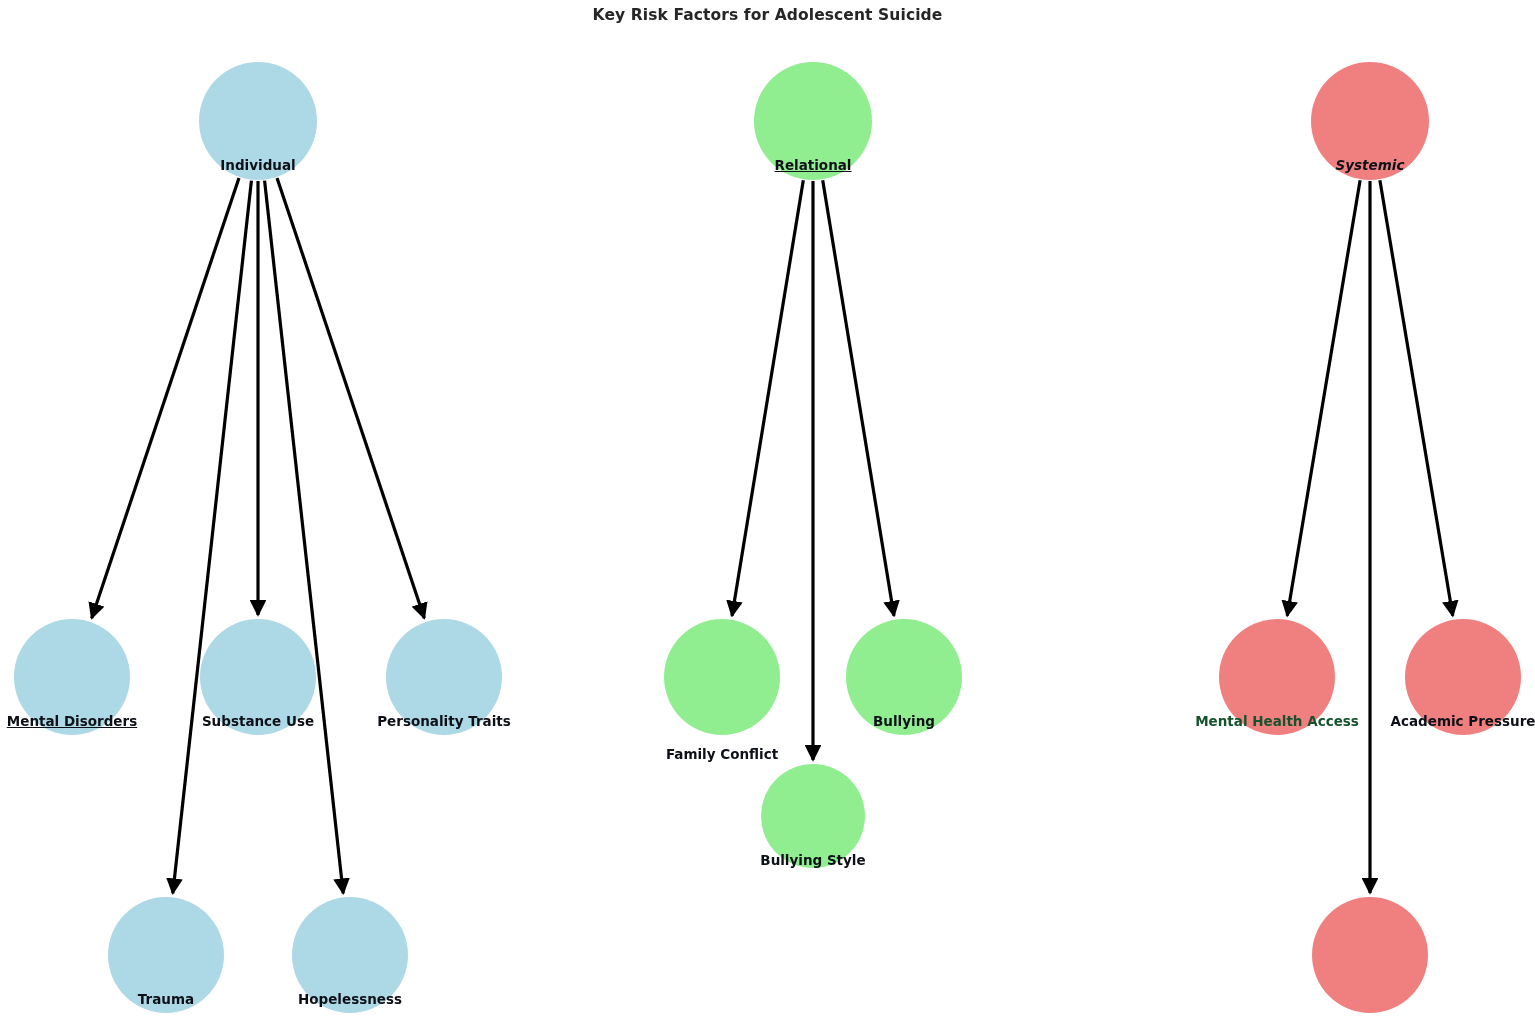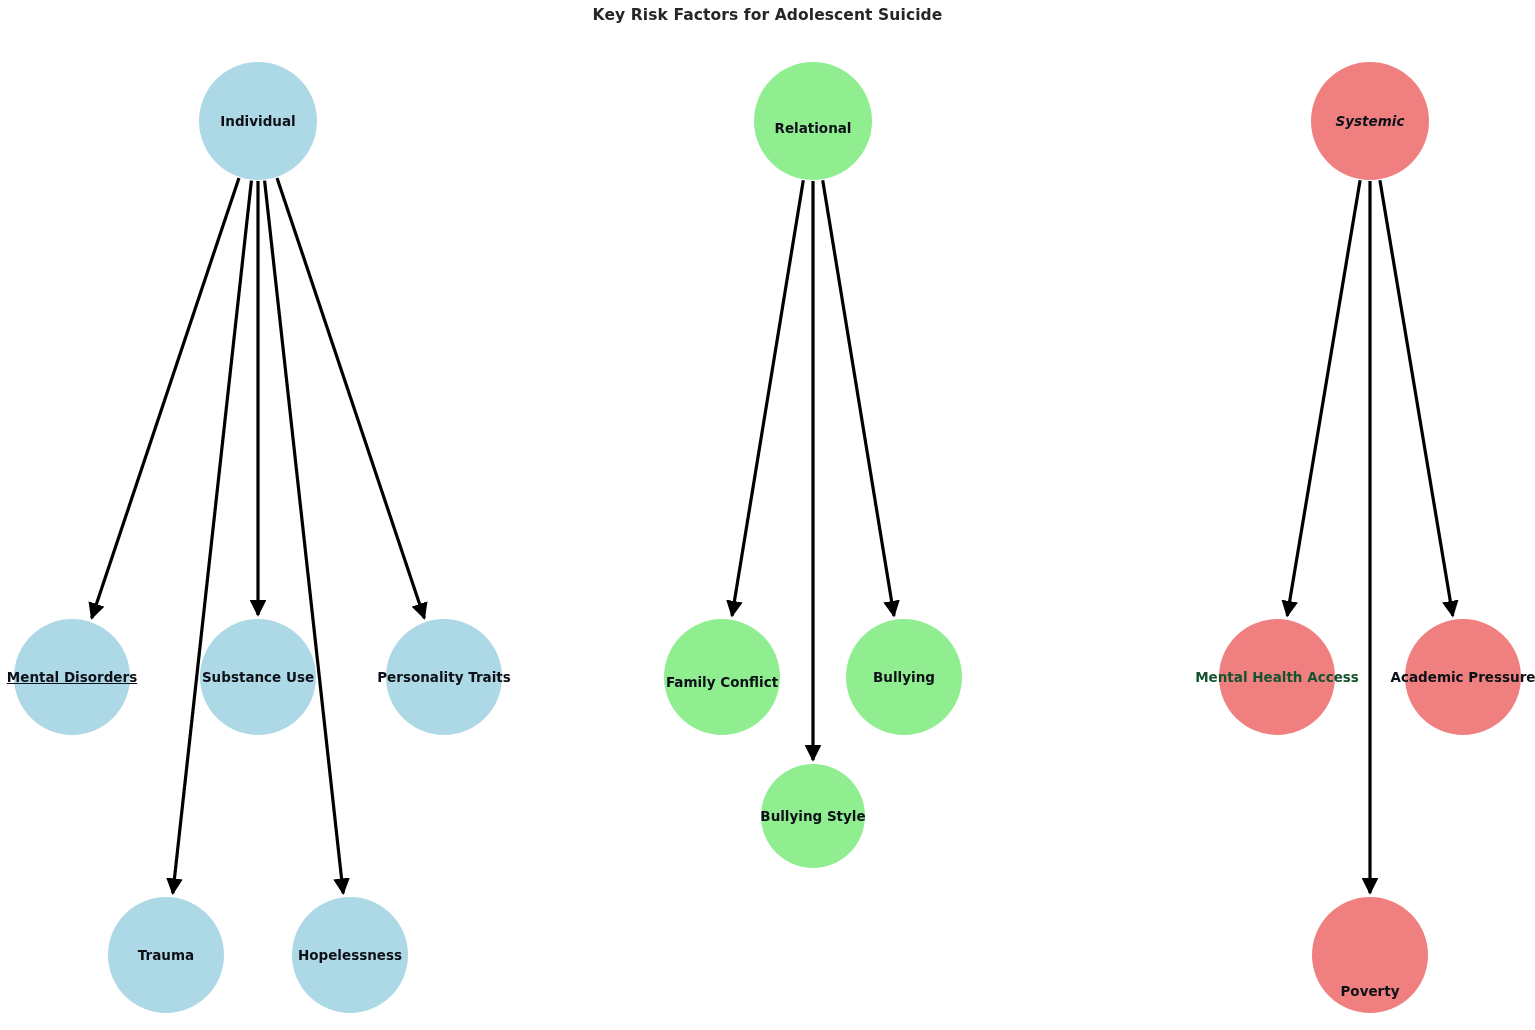--- a/index.html
+++ b/index.html
@@ -50,20 +50,21 @@
   .node-label {
     position: absolute;
     transform: translate(-50%, -50%);
     white-space: nowrap;
     font-size: 13.5px;
     font-weight: bold;
     color: #0d1117;
     text-align: center;
     user-select: none;
     pointer-events: none;
+    margin-top: 44px;
   }
 </style>
 </head>
 <body>
 
 <div id="canvas">
 
   <div id="title">Key Risk Factors for Adolescent Suicide</div>
 
   <svg id="graph-svg" viewBox="0 0 1535 1030">
@@ -103,22 +104,22 @@
       </g>
   </svg>
 
   <div id="labels-layer">
       <div class="node-label" style="left: 258px; top: 121px; color: rgb(13, 17, 23);">Individual</div>
       <div class="node-label" style="left: 72px; top: 677px; color: rgb(13, 17, 23); text-decoration: underline;">Mental Disorders</div>
       <div class="node-label" style="left: 258px; top: 677px; color: rgb(13, 17, 23);">Substance Use</div>
       <div class="node-label" style="left: 444px; top: 677px; color: rgb(13, 17, 23);">Personality Traits</div>
       <div class="node-label" style="left: 166px; top: 955px; color: rgb(13, 17, 23);">Trauma</div>
       <div class="node-label" style="left: 350px; top: 955px; color: rgb(13, 17, 23);">Hopelessness</div>
-      <div class="node-label" style="left: 813px; top: 128px; color: rgb(13, 17, 23);">Relational</div>
-      <div class="node-label" style="left: 722px; top: 682px; color: rgb(13, 17, 23);">Family Conflict</div>
+      <div class="node-label" style="left: 813px; top: 121px; color: rgb(13, 17, 23); text-decoration: underline;">Relational</div>
+      <div class="node-label" style="left: 722px; top: 710px; color: rgb(13, 17, 23);">Family Conflict</div>
       <div class="node-label" style="left: 904px; top: 677px; color: rgb(13, 17, 23);">Bullying</div>
       <div class="node-label" style="left: 813px; top: 816px; color: rgb(13, 17, 23);">Bullying Style</div>
       <div class="node-label" style="left: 1370px; top: 121px; color: rgb(13, 17, 23); font-style: italic;">Systemic</div>
       <div class="node-label" style="left: 1277px; top: 677px; color: #14532d;">Mental Health Access</div>
       <div class="node-label" style="left: 1463px; top: 677px; color: rgb(13, 17, 23);">Academic Pressure</div>
       <div class="node-label" style="left: 1370px; top: 991px; color: rgb(13, 17, 23);">Poverty</div>
     </div>
 
 </div>
 

